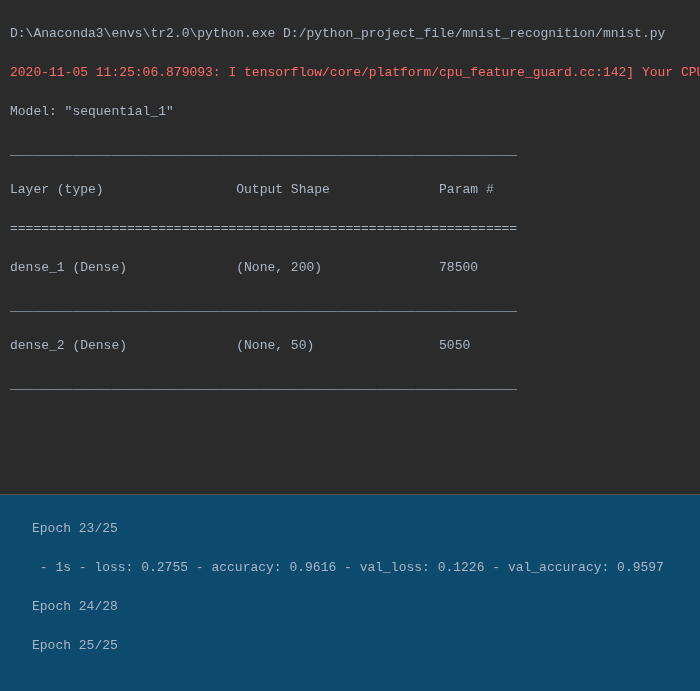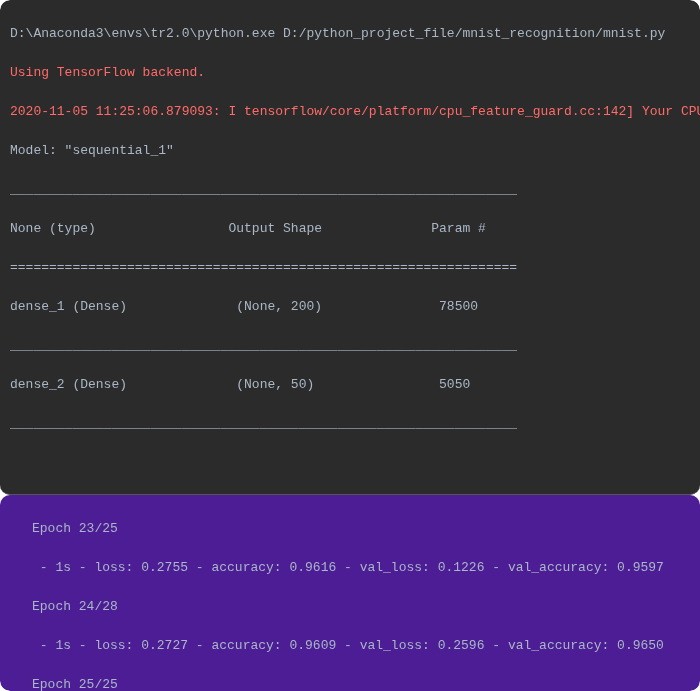--- a/index.html
+++ b/index.html
@@ -1,19 +1,18 @@
 <!DOCTYPE html>
 <html><head>
   <meta charset="utf-8">
   <style>
     * {
       margin: 0;
       padding: 0;
       box-sizing: border-box;
-      border-radius: 10px;
     }
     body {
       width: 700px;
       height: 691px;
       font-family: "Consolas", "Monaco", "Courier New", monospace;
       font-size: 13px;
       line-height: 1.5;
       overflow: hidden;
     }
     .terminal-section {
@@ -22,40 +21,39 @@
       padding: 4px 10px;
       white-space: pre;
       overflow: hidden;
     }
     .section-top {
       height: 495px;
       border-bottom: 1px solid #555;
     }
     .section-bottom {
       height: 196px;
-      background: #4c1d95;
+      background: #0c4a6e;
       padding-left: 32px;
     }
     .red-text {
       color: #ff6b68;
     }
     .line {
       display: block;
     }
   </style>
 </head>
 <body>
 
 <div class="terminal-section section-top">
 <span class="line">D:\Anaconda3\envs\tr2.0\python.exe D:/python_project_file/mnist_recognition/mnist.py</span>
-<span class="line red-text">Using TensorFlow backend.</span>
 <span class="line red-text">2020-11-05 11:25:06.879093: I tensorflow/core/platform/cpu_feature_guard.cc:142] Your CPU su</span>
 <span class="line">Model: "sequential_1"</span>
 <span class="line">_________________________________________________________________</span>
-<span class="line">None (type)                 Output Shape              Param #   </span>
+<span class="line">Layer (type)                 Output Shape              Param #   </span>
 <span class="line">=================================================================</span>
 <span class="line">dense_1 (Dense)              (None, 200)               78500     </span>
 <span class="line">_________________________________________________________________</span>
 <span class="line">dense_2 (Dense)              (None, 50)                5050      </span>
 <span class="line">_________________________________________________________________</span>
 
 
 
 
 
@@ -65,20 +63,19 @@
 
 
 
 
 </div>
 
 <div class="terminal-section section-bottom">
 <span class="line">Epoch 23/25</span>
 <span class="line"> - 1s - loss: 0.2755 - accuracy: 0.9616 - val_loss: 0.1226 - val_accuracy: 0.9597</span>
 <span class="line">Epoch 24/28</span>
-<span class="line"> - 1s - loss: 0.2727 - accuracy: 0.9609 - val_loss: 0.2596 - val_accuracy: 0.9650</span>
 <span class="line">Epoch 25/25</span>
 
 
 
 
 
 </div>
 
 </body></html>

